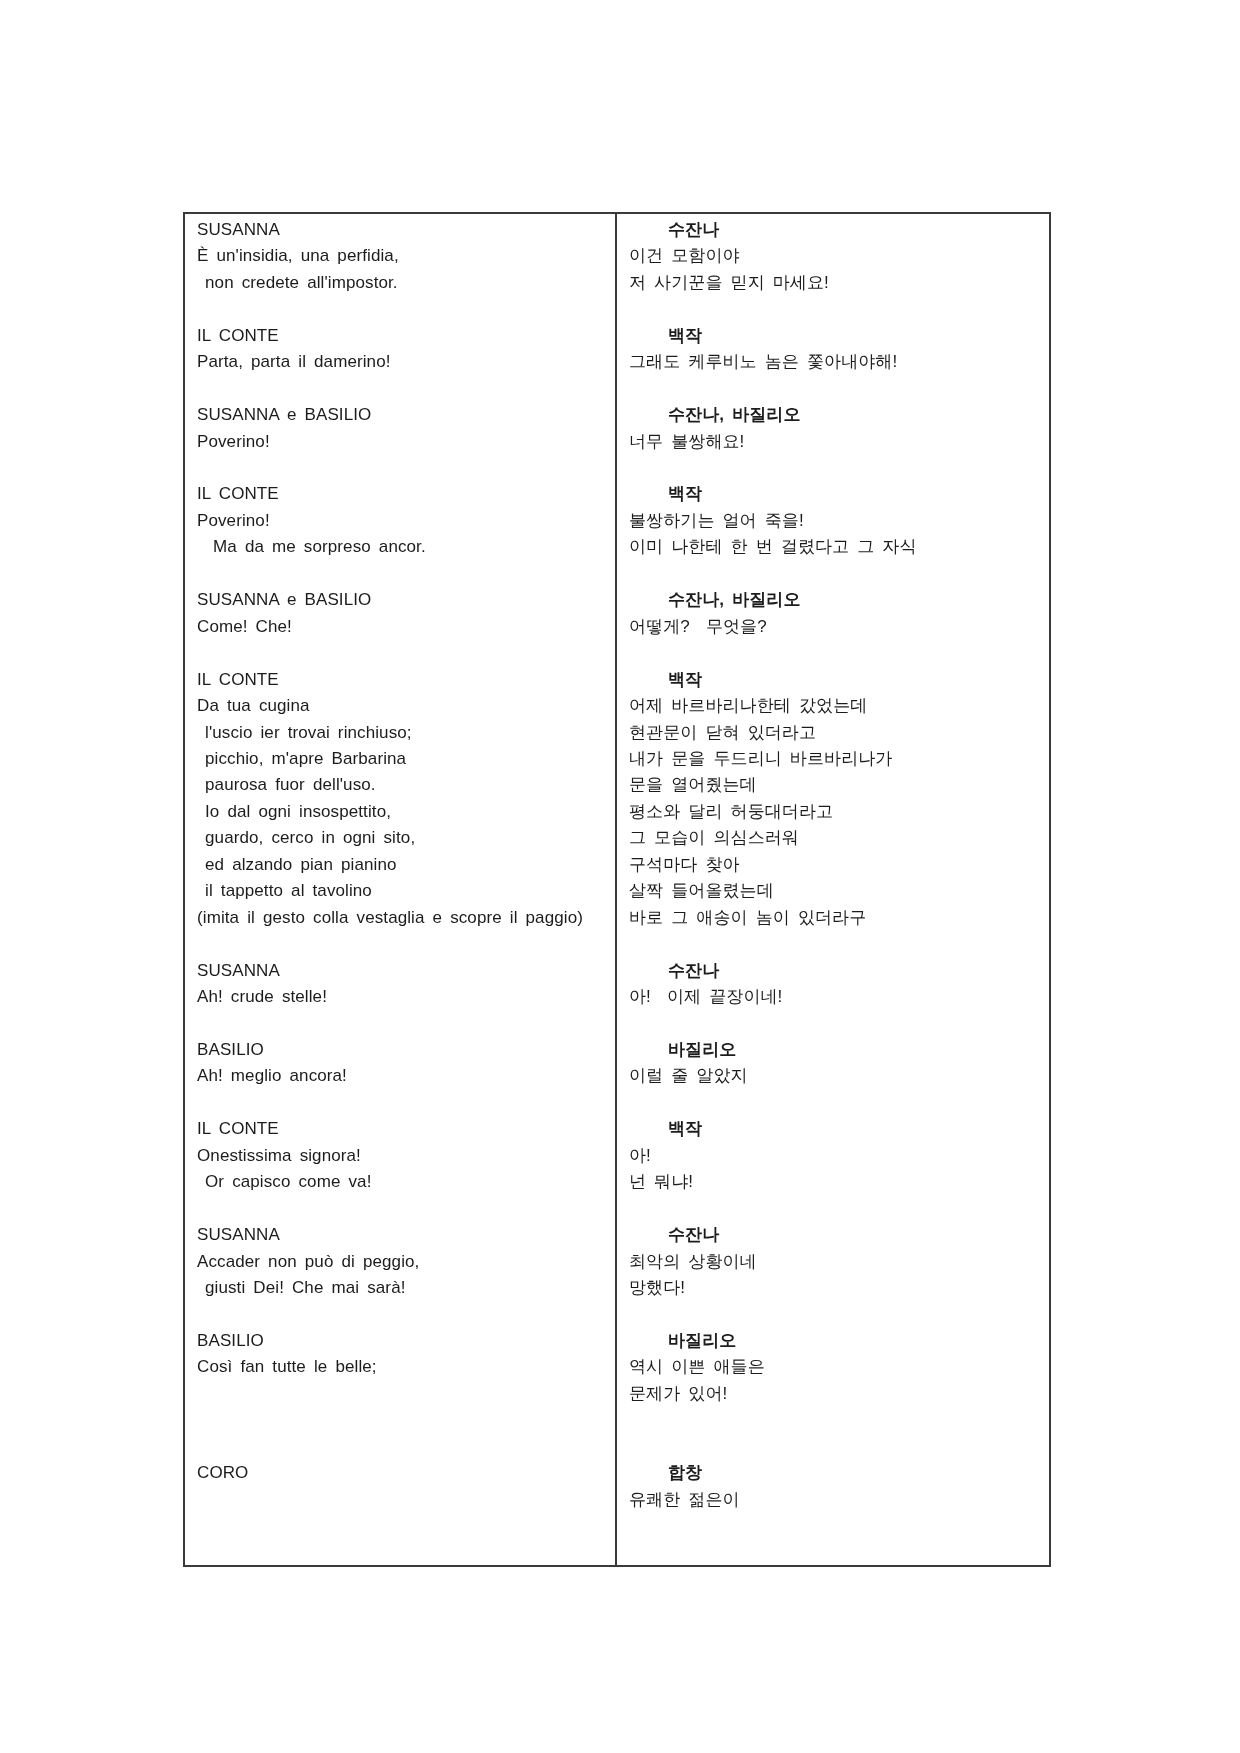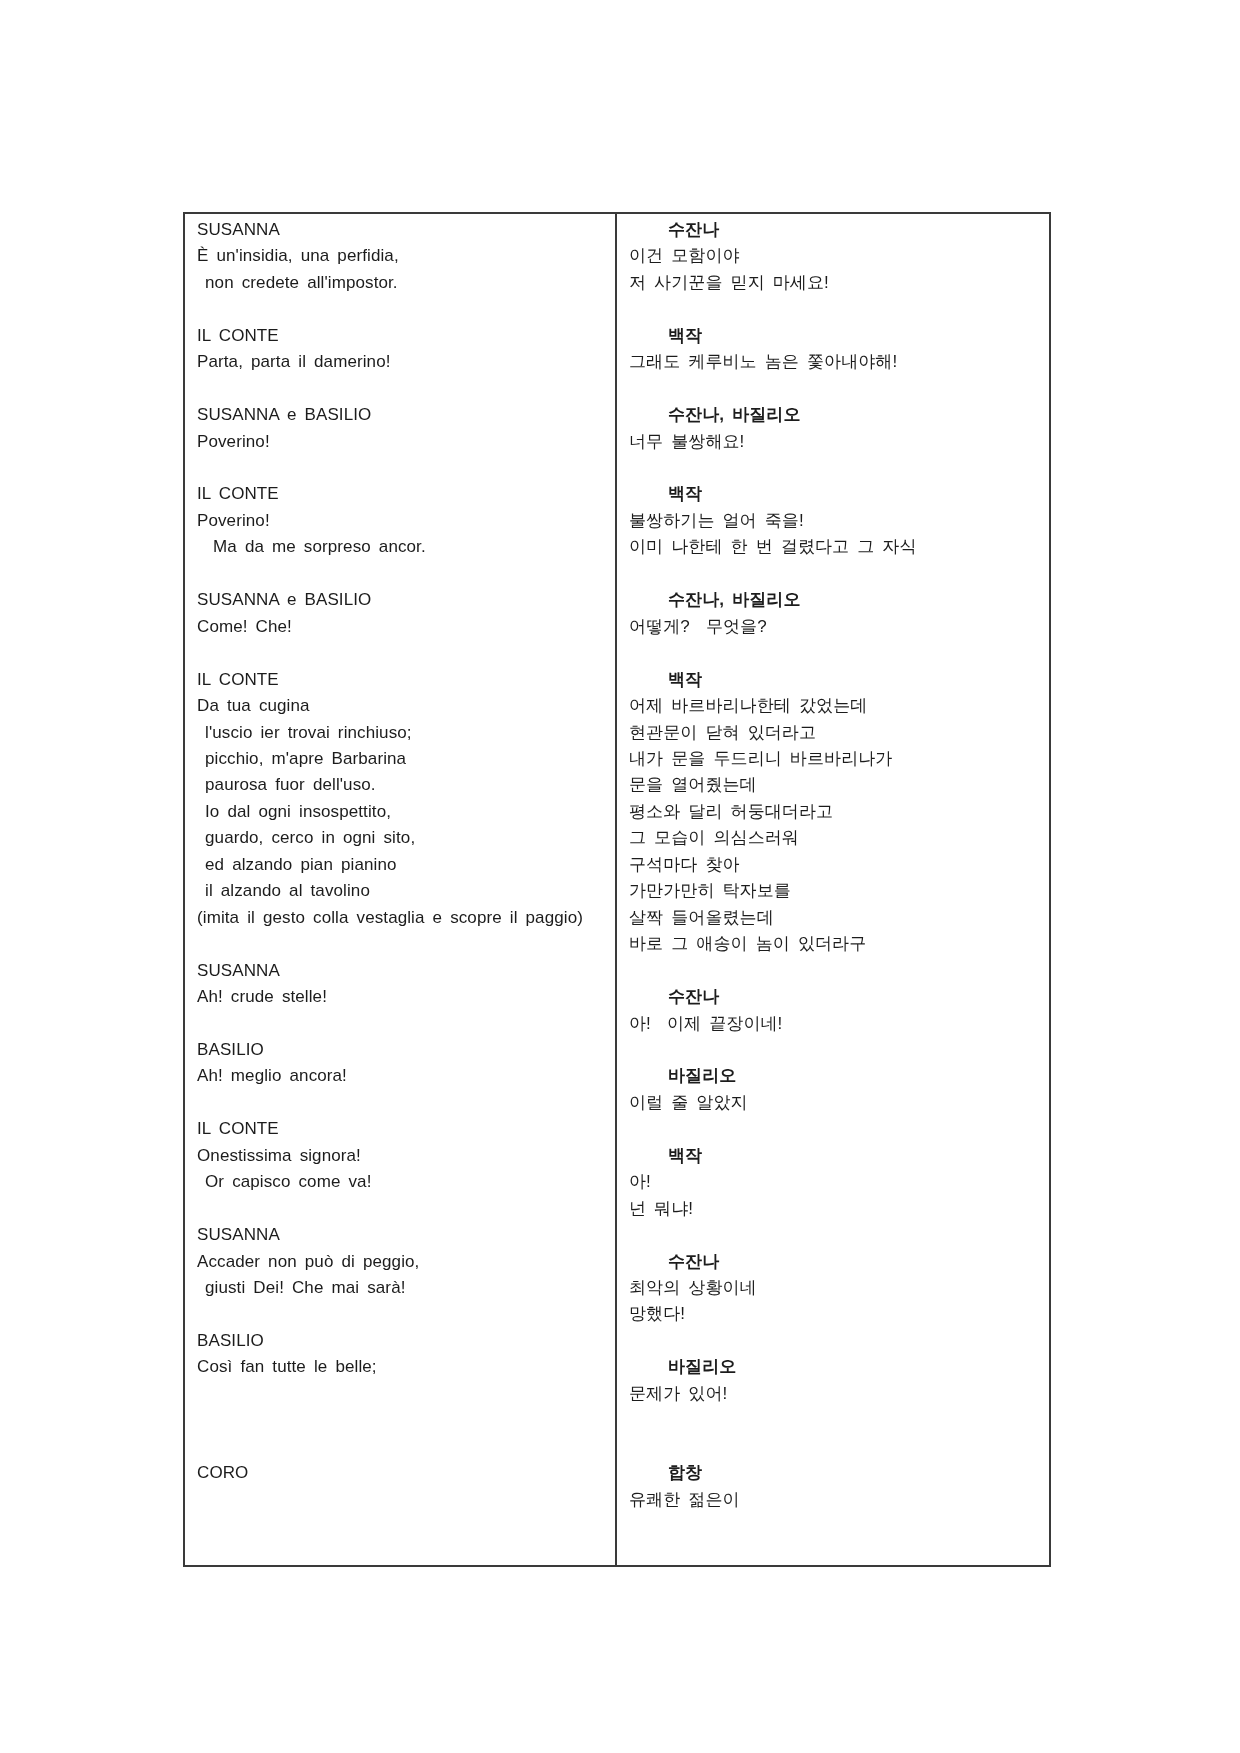--- a/index.html
+++ b/index.html
@@ -72,21 +72,21 @@
         <div class="line dialogue">Come! Che!</div>
         <div class="line blank"></div>
         <div class="line speaker">IL CONTE</div>
         <div class="line dialogue">Da tua cugina</div>
         <div class="line dialogue"> l'uscio ier trovai rinchiuso;</div>
         <div class="line dialogue"> picchio, m'apre Barbarina</div>
         <div class="line dialogue"> paurosa fuor dell'uso.</div>
         <div class="line dialogue"> Io dal ogni insospettito,</div>
         <div class="line dialogue"> guardo, cerco in ogni sito,</div>
         <div class="line dialogue"> ed alzando pian pianino</div>
-        <div class="line dialogue"> il alzando al tavolino</div>
+        <div class="line dialogue"> il tappetto al tavolino</div>
         <div class="line stage">(imita il gesto colla vestaglia e scopre il paggio)</div>
         <div class="line blank"></div>
         <div class="line speaker">SUSANNA</div>
         <div class="line dialogue">Ah! crude stelle!</div>
         <div class="line blank"></div>
         <div class="line speaker">BASILIO</div>
         <div class="line dialogue">Ah! meglio ancora!</div>
         <div class="line blank"></div>
         <div class="line speaker">IL CONTE</div>
         <div class="line dialogue">Onestissima signora!</div>
@@ -122,39 +122,39 @@
         <div class="line dialogue">어떻게?  무엇을?</div>
         <div class="line blank"></div>
         <div class="line speaker">백작</div>
         <div class="line dialogue">어제 바르바리나한테 갔었는데</div>
         <div class="line dialogue">현관문이 닫혀 있더라고</div>
         <div class="line dialogue">내가 문을 두드리니 바르바리나가</div>
         <div class="line dialogue">문을 열어줬는데</div>
         <div class="line dialogue">평소와 달리 허둥대더라고</div>
         <div class="line dialogue">그 모습이 의심스러워</div>
         <div class="line dialogue">구석마다 찾아</div>
-        <div class="line dialogue">가만가만히 탁자보를</div>
         <div class="line dialogue">살짝 들어올렸는데</div>
         <div class="line dialogue">바로 그 애송이 놈이 있더라구</div>
         <div class="line blank"></div>
         <div class="line speaker">수잔나</div>
         <div class="line dialogue">아!  이제 끝장이네!</div>
         <div class="line blank"></div>
         <div class="line speaker">바질리오</div>
         <div class="line dialogue">이럴 줄 알았지</div>
         <div class="line blank"></div>
         <div class="line speaker">백작</div>
         <div class="line dialogue">아!</div>
         <div class="line dialogue">넌 뭐냐!</div>
         <div class="line blank"></div>
         <div class="line speaker">수잔나</div>
         <div class="line dialogue">최악의 상황이네</div>
         <div class="line dialogue">망했다!</div>
         <div class="line blank"></div>
         <div class="line speaker">바질리오</div>
+        <div class="line dialogue">역시 이쁜 애들은</div>
         <div class="line dialogue">문제가 있어!</div>
         <div class="line blank"></div>
         <div class="line blank"></div>
         <div class="line speaker">합창</div>
         <div class="line dialogue">유쾌한 젊은이</div>
       </div>
   </div>
 </div>
 
 </body></html>

